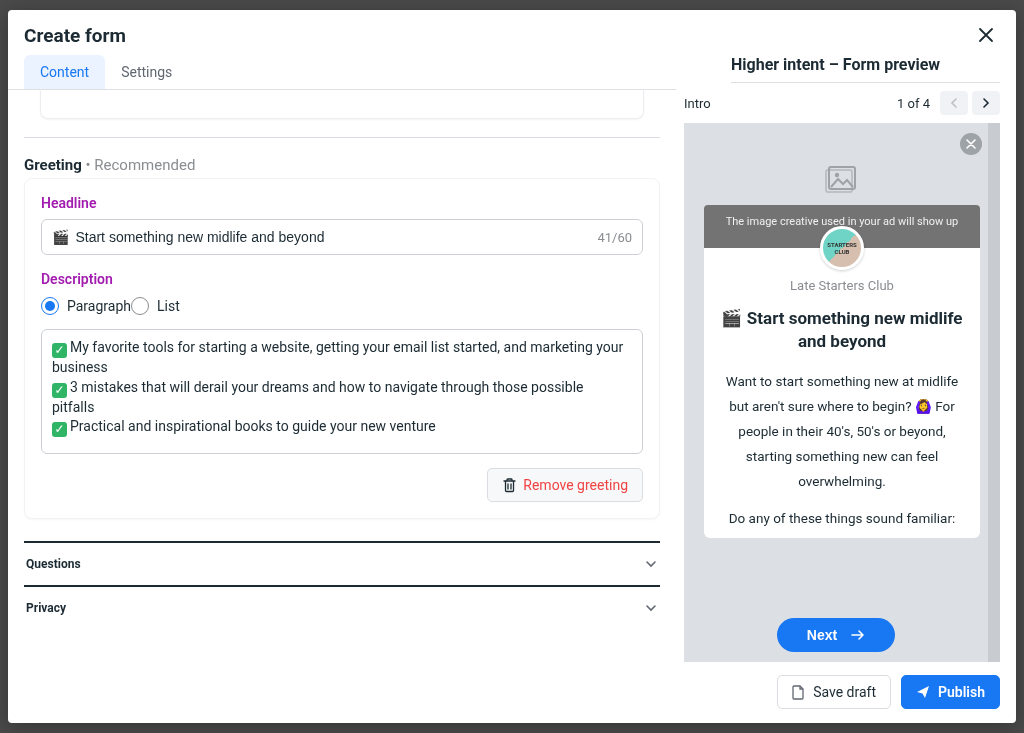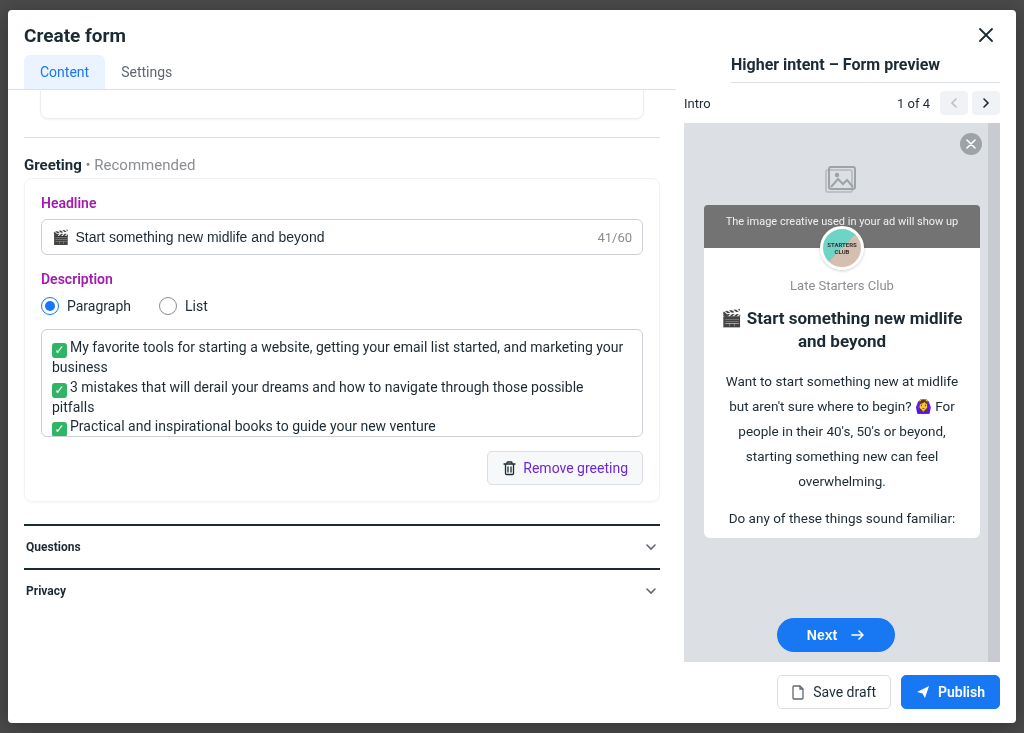--- a/index.html
+++ b/index.html
@@ -129,21 +129,20 @@
     font-size: 14px;
     color: #1c2b33;
     outline: none;
   }
   .char-count {
     font-size: 13px;
     color: #8a8d91;
   }
   .radio-row {
     display: flex;
-    gap: 28px;
     margin: 10px 0 14px 0;
   }
   .radio-opt {
     display: flex; align-items: center; gap: 8px;
     font-size: 14px; color: #1c2b33;
     cursor: pointer;
   }
   .radio-circle {
     width: 18px; height: 18px; border-radius: 50%;
     border: 1px solid #8a8d91;
@@ -154,21 +153,21 @@
   }
   .radio-circle.checked::after {
     content: ""; width: 10px; height: 10px; border-radius: 50%;
     background: #1877f2;
   }
   .desc-textarea-wrap {
     position: relative;
     border: 1px solid #ccd0d5;
     border-radius: 6px;
     padding: 8px 18px 8px 10px;
-    height: 108px;
+    height: 125px;
     overflow-y: scroll;
   }
   .desc-textarea-wrap::-webkit-scrollbar { width: 14px; }
   .desc-textarea-wrap::-webkit-scrollbar-thumb { background:#c8c8c8; border-radius:3px;}
   .desc-text {
     font-size: 14px;
     color: #1c2b33;
     line-height: 1.4;
     outline: none;
   }
@@ -187,21 +186,21 @@
   .remove-btn-row {
     display: flex; justify-content: flex-end; margin-top: 14px;
   }
   .remove-btn {
     display: flex; align-items: center; gap: 6px;
     border: 1px solid #dadde1;
     background: #f7f8fa;
     border-radius: 5px;
     padding: 8px 14px;
     font-size: 14px;
-    color: #6d28d9;
+    color: #ef4444;
     cursor: pointer;
   }
   .accordion {
     border-top: 2px solid #1c2b33;
     padding: 14px 2px;
     display: flex; justify-content: space-between; align-items: center;
     cursor: pointer;
   }
   .accordion-title {
     font-size: 12px;

